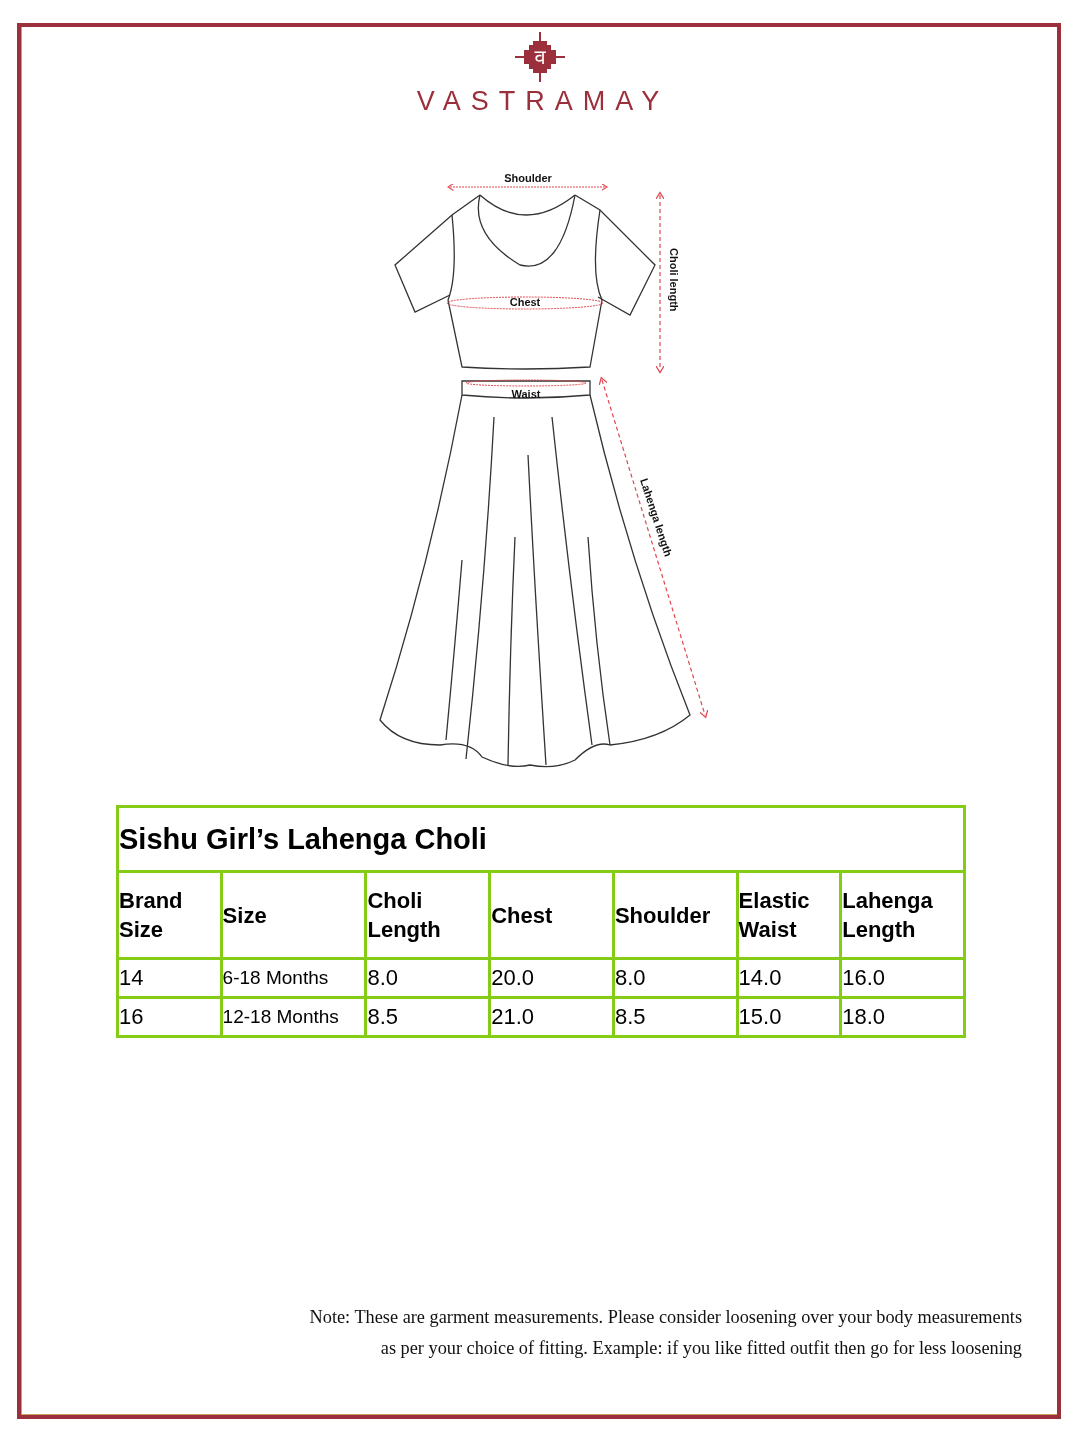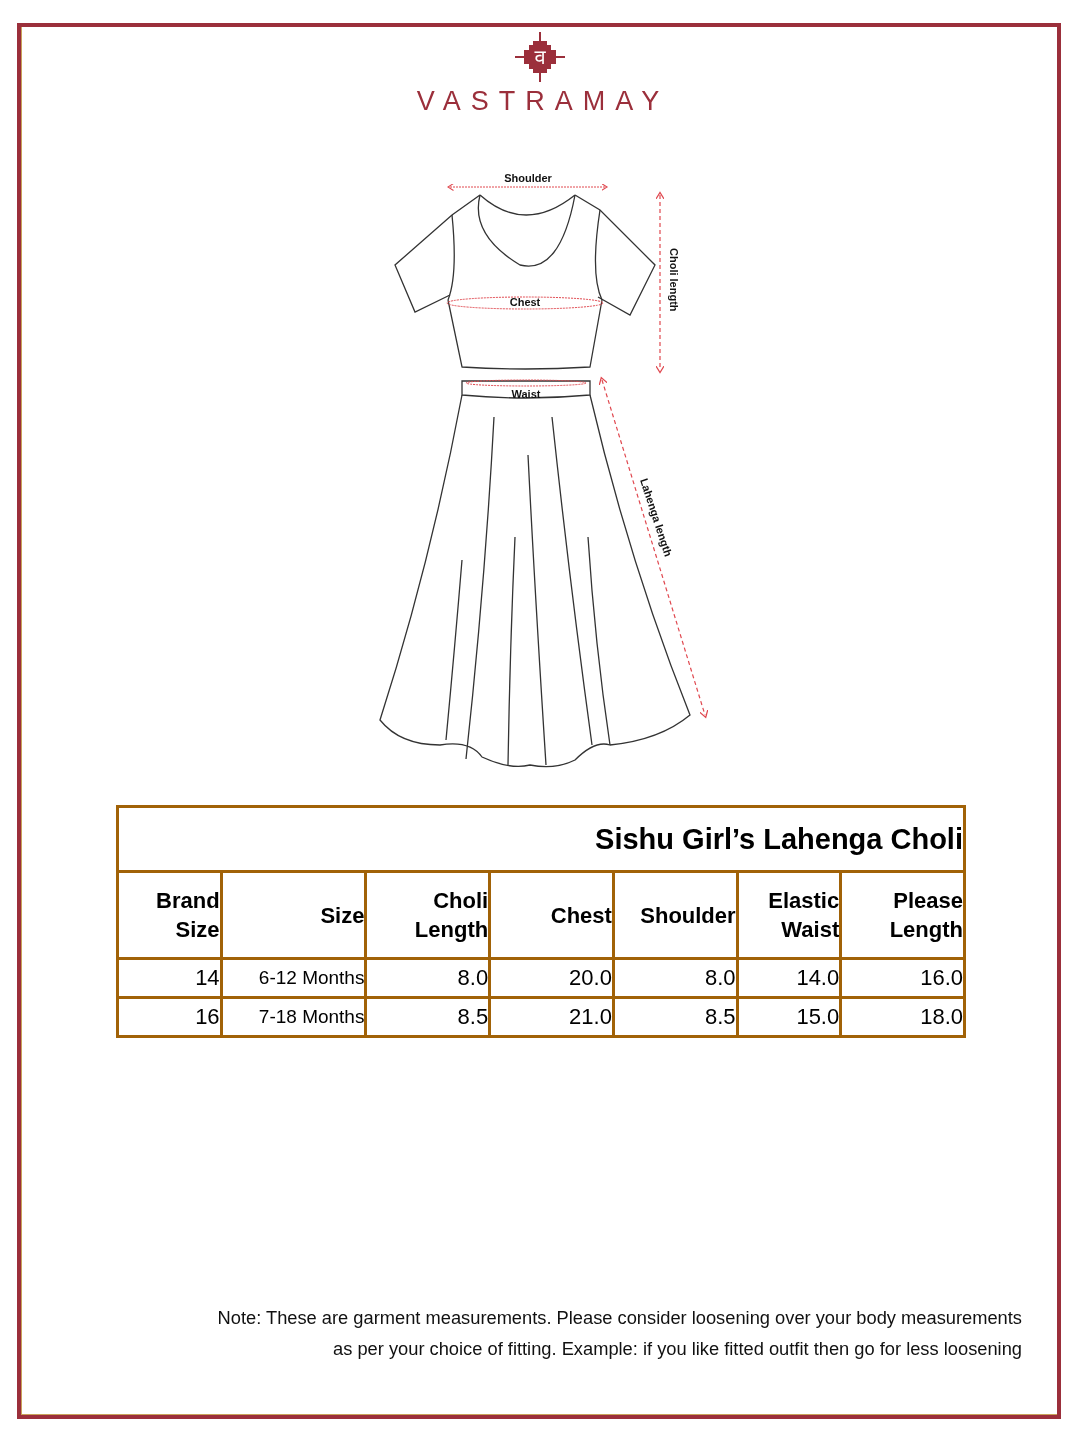--- a/index.html
+++ b/index.html
@@ -6,27 +6,27 @@
     body { width: 1080px; height: 1440px; position: relative; overflow: hidden; font-family: "Liberation Sans", sans-serif; color: #000; }
     .frame { position: absolute; left: 17px; top: 23px; width: 1036px; height: 1388px; border: 4px solid #9b2f3b; box-sizing: content-box; }
     .frame-inner { position: absolute; left: 0; top: 0; right: 0; bottom: 0; border-left: 1px solid #c9a25a; border-bottom: 1px solid #c9a25a; }
     .logo { position: absolute; left: 0; right: 0; top: 32px; text-align: center; }
     .logo svg { display: block; margin: 0 auto; }
     .brand { position: absolute; left: 0; right: 0; top: 86px; text-align: center; font-family: "Liberation Sans", sans-serif; font-size: 27px; letter-spacing: 10px; color: #9b2f3b; padding-left: 6px; }
     .diagram { position: absolute; left: 370px; top: 165px; width: 350px; height: 610px; }
     .diagram svg { width: 350px; height: 610px; }
     .diagram text { font-family: "Liberation Sans", sans-serif; font-weight: bold; font-size: 11px; fill: #111; }
     .chart { position: absolute; left: 116px; top: 805px; width: 850px; border-collapse: collapse; }
-    .chart td, .chart th { border: 3px solid #a16207; text-align: right; padding: 0; }
+    .chart td, .chart th { border: 3px solid #84cc16; text-align: left; padding: 0; }
     .title-cell { height: 62px; font-size: 29px; font-weight: bold; }
     .sub-cell { height: 34px; font-size: 17px; font-weight: normal; color: #222; }
     .head-row th { height: 84px; font-size: 22px; font-weight: bold; line-height: 29px; }
     .data-row td { height: 36px; font-size: 22px; font-weight: normal; }
     .data-row td.size { font-size: 19px; }
-    .note { position: absolute; left: 0; right: 58px; top: 1302px; font-family: Liberation Sans, sans-serif; font-size: 18.3px; line-height: 31px; text-align: right; color: #111; }
+    .note { position: absolute; left: 0; right: 58px; top: 1302px; font-family: Liberation Serif, serif; font-size: 18.3px; line-height: 31px; text-align: right; color: #111; }
   </style>
 </head>
 <body>
 
 <div class="frame">
   <div class="frame-inner"></div>
 </div>
 
 <div class="logo">
   <svg width="50" height="50" viewBox="0 0 50 50">
@@ -87,34 +87,34 @@
       <tr>
     <th colspan="7" class="title-cell">Sishu Girl’s Lahenga Choli</th>
   </tr>
   <tr class="head-row">
     <th style="width:100px"><span>Brand</span><br><span>Size</span></th>
     <th style="width:141px"><span>Size</span></th>
     <th style="width:120px"><span>Choli</span><br><span>Length</span></th>
     <th style="width:120px"><span>Chest</span></th>
     <th style="width:120px"><span>Shoulder</span></th>
     <th style="width:100px"><span>Elastic</span><br><span>Waist</span></th>
-    <th style="width:120px"><span>Please</span><br><span>Length</span></th>
+    <th style="width:120px"><span>Lahenga</span><br><span>Length</span></th>
   </tr>
   <tr class="data-row">
     <td>14</td>
-    <td class="size">6-12 Months</td>
+    <td class="size">6-18 Months</td>
     <td>8.0</td>
     <td>20.0</td>
     <td>8.0</td>
     <td>14.0</td>
     <td>16.0</td>
   </tr>
   <tr class="data-row">
     <td>16</td>
-    <td class="size">7-18 Months</td>
+    <td class="size">12-18 Months</td>
     <td>8.5</td>
     <td>21.0</td>
     <td>8.5</td>
     <td>15.0</td>
     <td>18.0</td>
   </tr>
 </tbody>
   </table>
 
 <div class="note">

